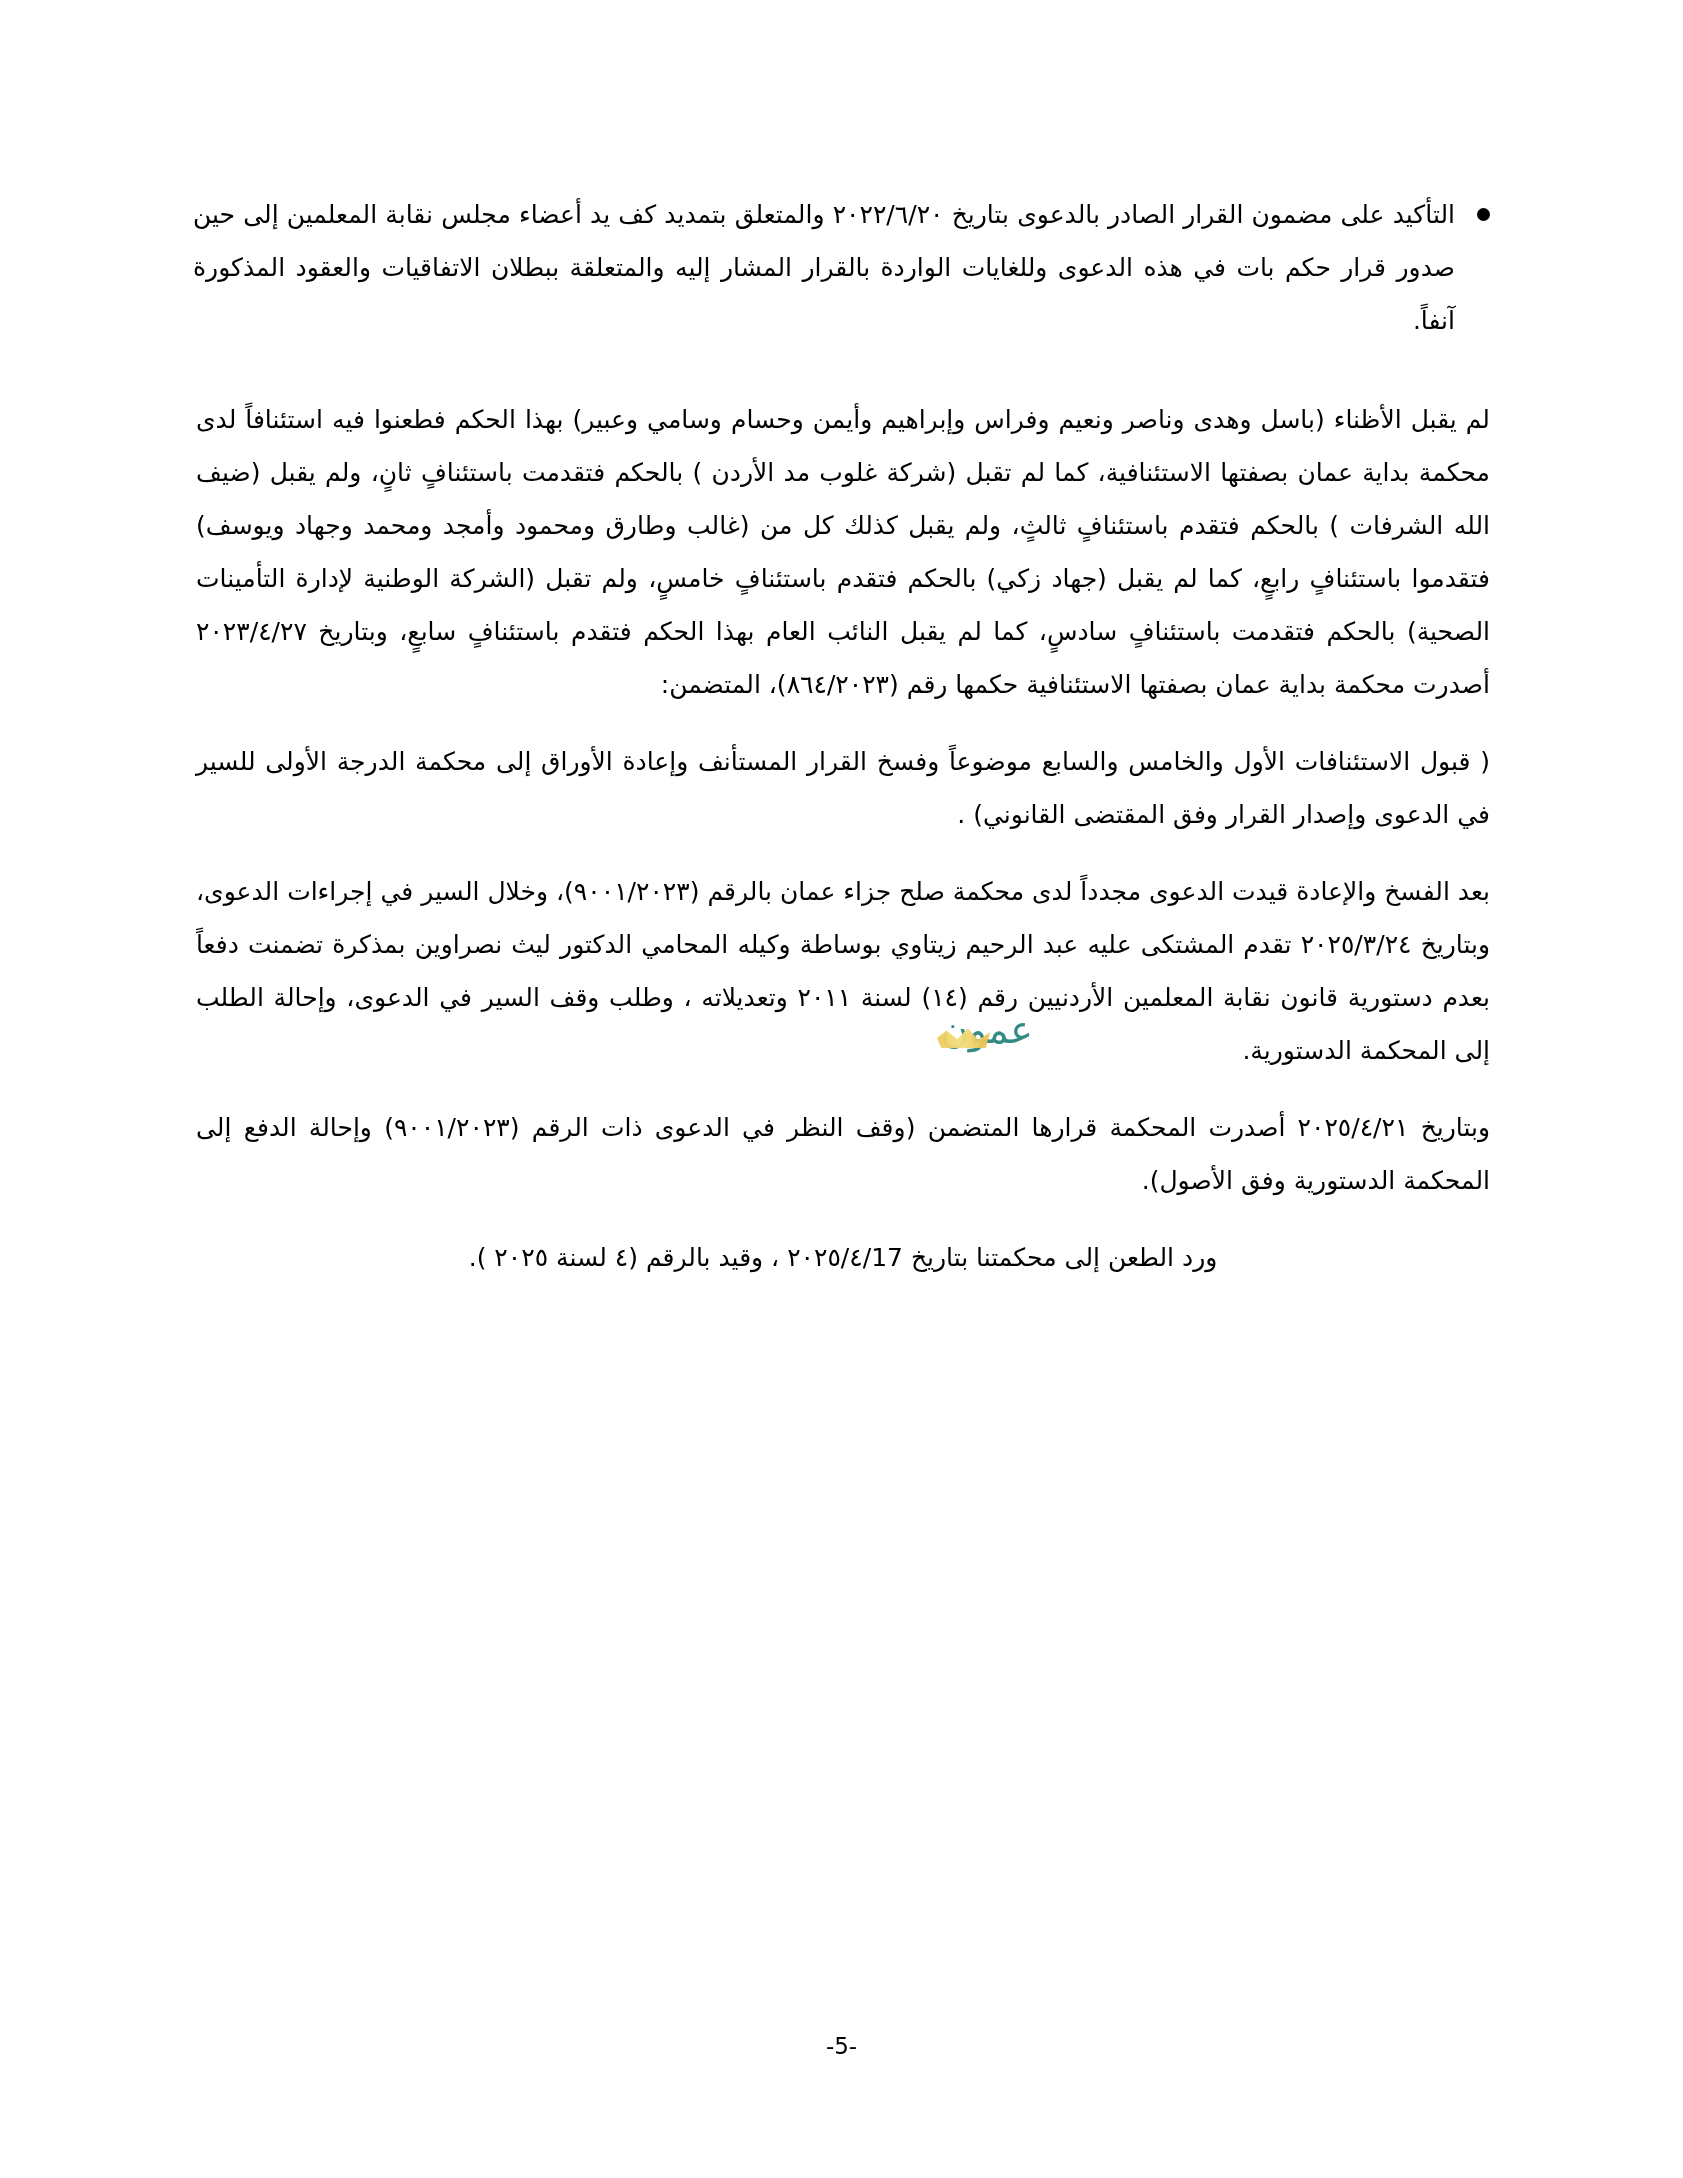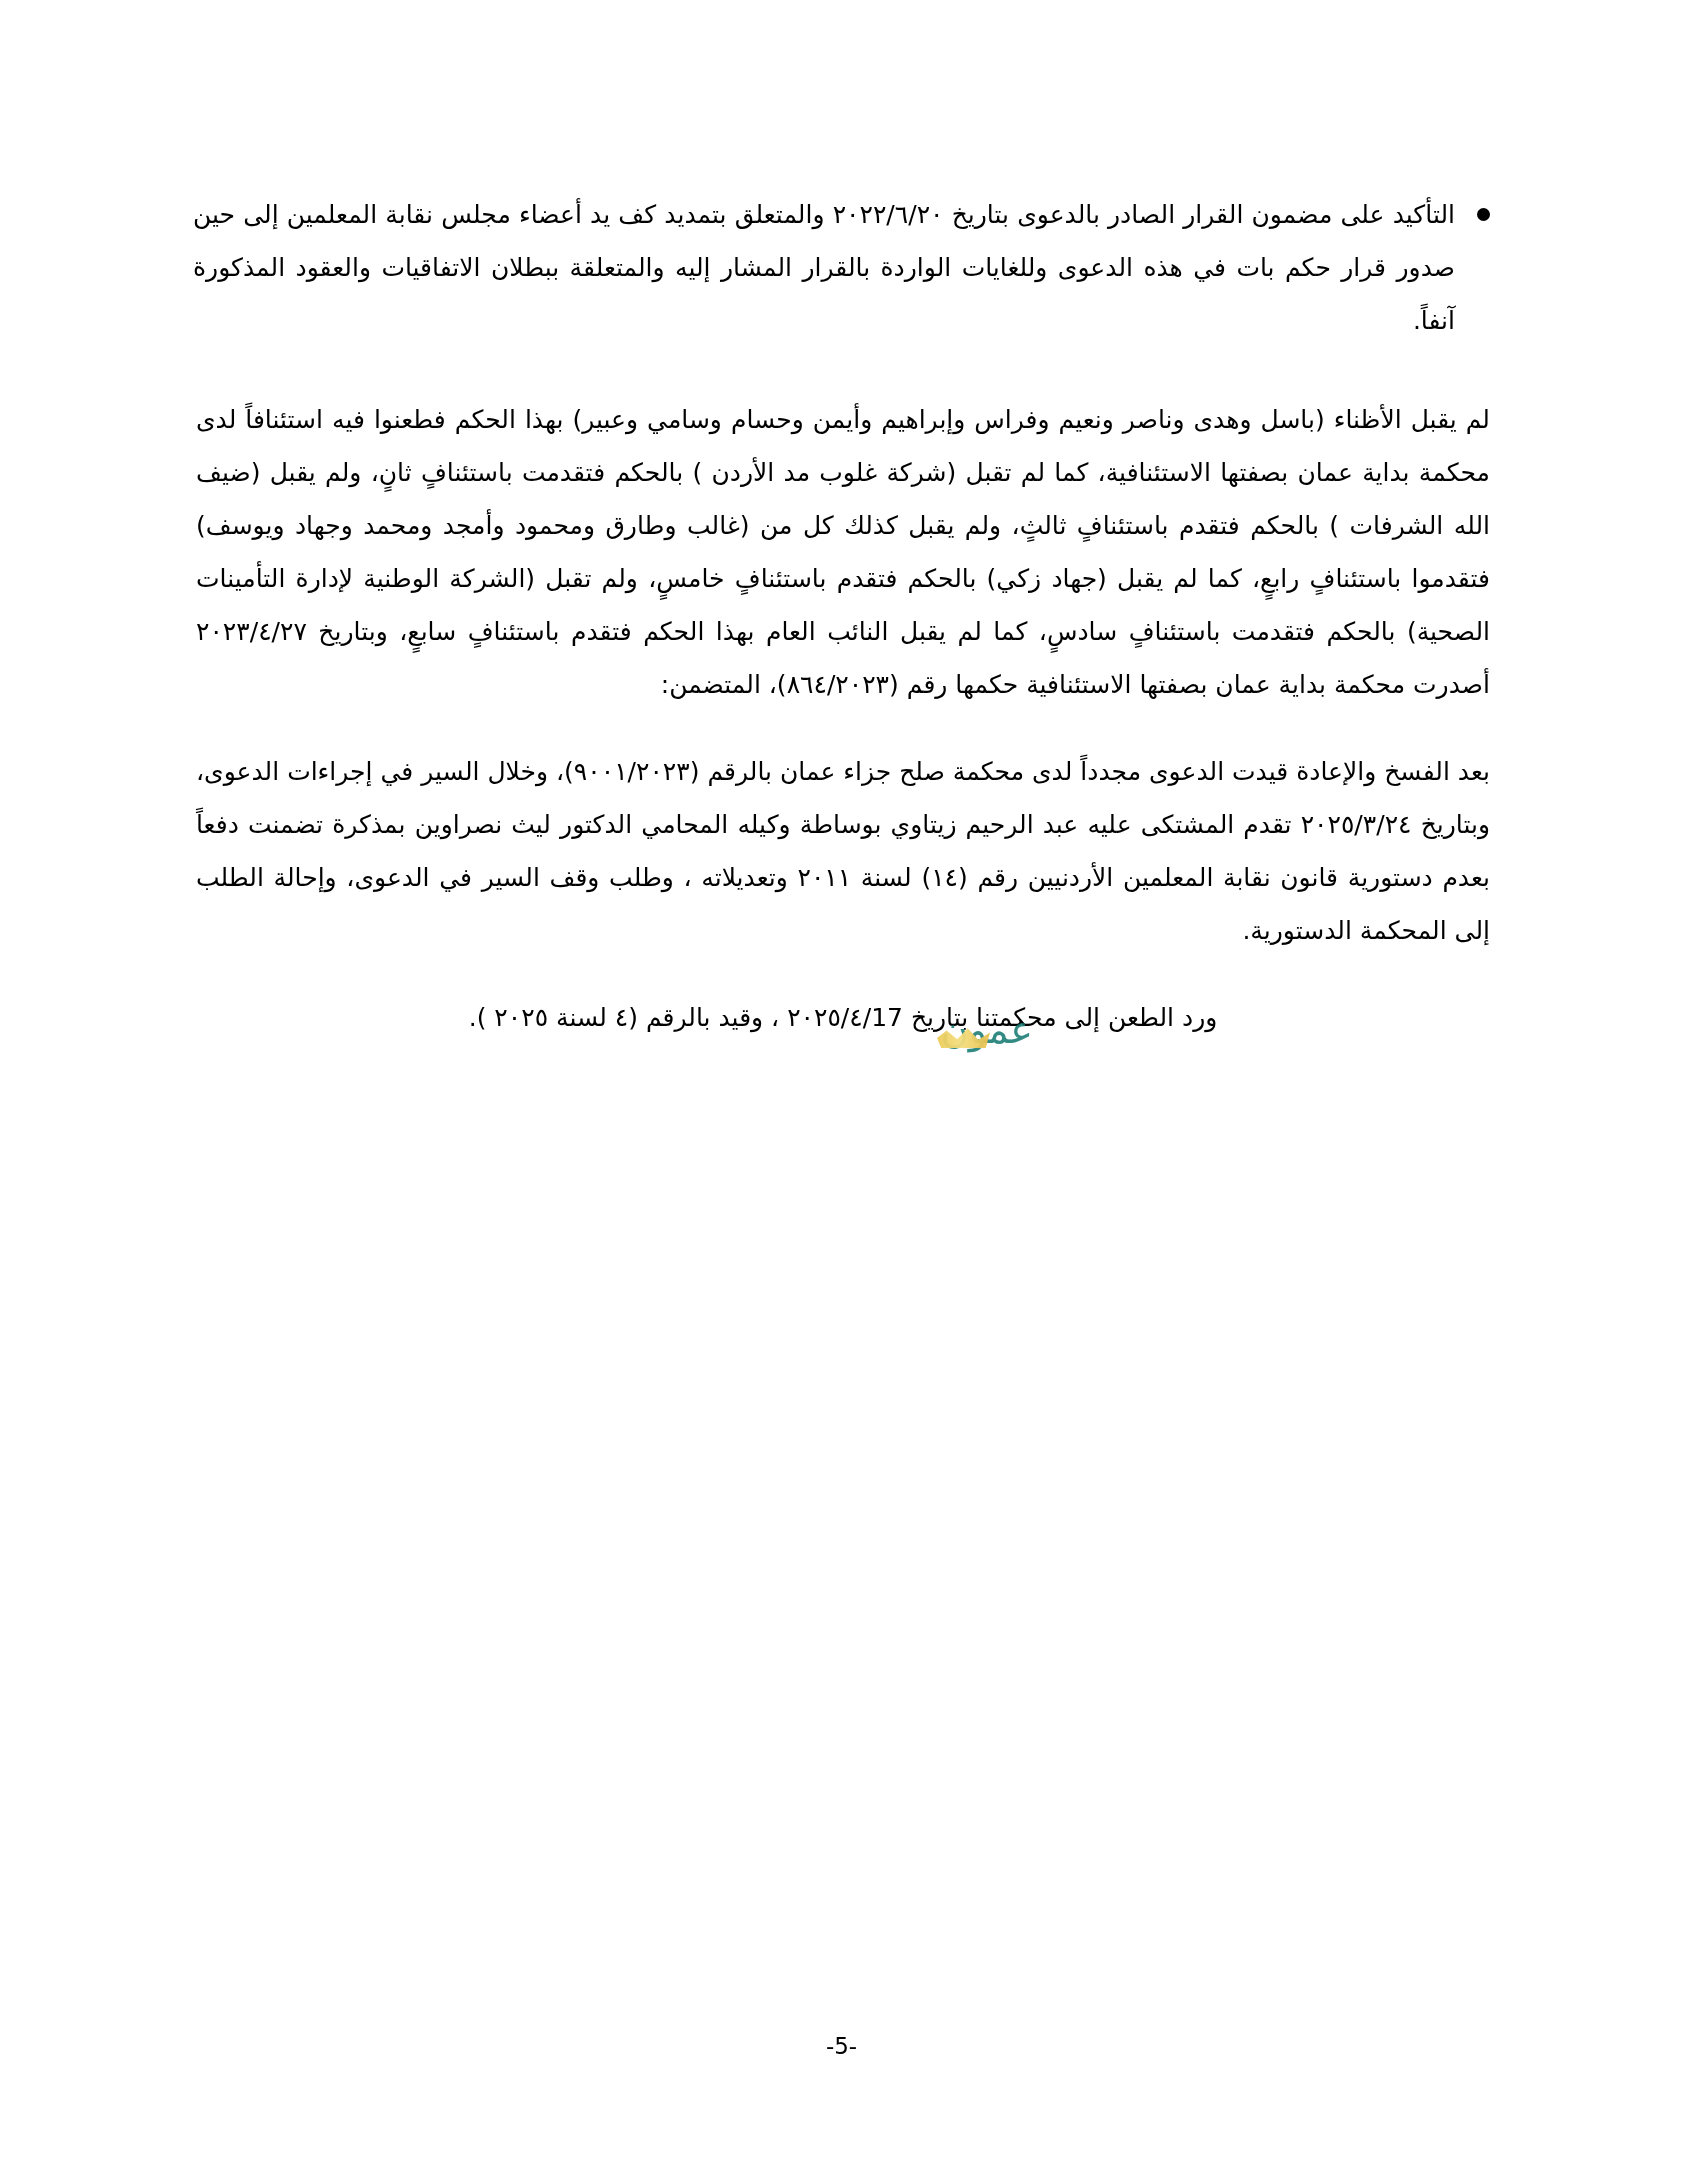--- a/index.html
+++ b/index.html
@@ -114,27 +114,29 @@
 
     <div class="bullet-block">
       <div class="bullet-dot"></div>
       <div class="bullet-text">التأكيد على مضمون القرار الصادر بالدعوى بتاريخ ٢٠٢٢/٦/٢٠ والمتعلق بتمديد كف يد أعضاء مجلس نقابة المعلمين إلى حين صدور قرار حكم بات في هذه الدعوى وللغايات الواردة بالقرار المشار إليه والمتعلقة ببطلان الاتفاقيات والعقود المذكورة آنفاً.</div>
     </div>
 
     <p class="para">لم يقبل الأظناء (باسل وهدى وناصر ونعيم وفراس وإبراهيم وأيمن وحسام وسامي وعبير) بهذا الحكم فطعنوا فيه استئنافاً لدى محكمة بداية عمان بصفتها الاستئنافية، كما لم تقبل (شركة غلوب مد الأردن ) بالحكم فتقدمت باستئنافٍ ثانٍ، ولم يقبل (ضيف الله الشرفات ) بالحكم فتقدم باستئنافٍ ثالثٍ، ولم يقبل كذلك كل من (غالب وطارق ومحمود وأمجد ومحمد وجهاد ويوسف) فتقدموا باستئنافٍ رابعٍ، كما لم يقبل (جهاد زكي) بالحكم فتقدم باستئنافٍ خامسٍ، ولم تقبل (الشركة الوطنية لإدارة التأمينات الصحية) بالحكم فتقدمت باستئنافٍ سادسٍ، كما لم يقبل النائب العام بهذا الحكم فتقدم باستئنافٍ سابعٍ، وبتاريخ ٢٠٢٣/٤/٢٧ أصدرت محكمة بداية عمان بصفتها الاستئنافية حكمها رقم (٨٦٤/٢٠٢٣)، المتضمن:</p>
 
     <div class="gap-sm"></div>
 
+    <p class="para">( قبول الاستئنافات الأول والخامس والسابع موضوعاً وفسخ القرار المستأنف وإعادة الأوراق إلى محكمة الدرجة الأولى للسير في الدعوى وإصدار القرار وفق المقتضى القانوني) .</p>
 
     <div class="gap-sm"></div>
 
     <p class="para">بعد الفسخ والإعادة قيدت الدعوى مجدداً لدى محكمة صلح جزاء عمان بالرقم (٩٠٠١/٢٠٢٣)، وخلال السير في إجراءات الدعوى، وبتاريخ ٢٠٢٥/٣/٢٤ تقدم المشتكى عليه عبد الرحيم زيتاوي بوساطة وكيله المحامي الدكتور ليث نصراوين بمذكرة تضمنت دفعاً بعدم دستورية قانون نقابة المعلمين الأردنيين رقم (١٤) لسنة ٢٠١١ وتعديلاته ، وطلب وقف السير في الدعوى، وإحالة الطلب إلى المحكمة الدستورية.</p>
 
     <div class="gap-sm"></div>
 
+    <p class="para">وبتاريخ ٢٠٢٥/٤/٢١ أصدرت المحكمة قرارها المتضمن (وقف النظر في الدعوى ذات الرقم (٩٠٠١/٢٠٢٣) وإحالة الدفع إلى المحكمة الدستورية وفق الأصول).</p>
 
     <div class="gap-sm"></div>
 
     <p class="para center-last">ورد الطعن إلى محكمتنا بتاريخ ٢٠٢٥/٤/17 ، وقيد بالرقم (٤ لسنة ٢٠٢٥ ).</p>
 
   </div>
 
   <div class="watermark">
     <span class="wm-text">عمون</span>
     <span class="wm-mark"></span>

